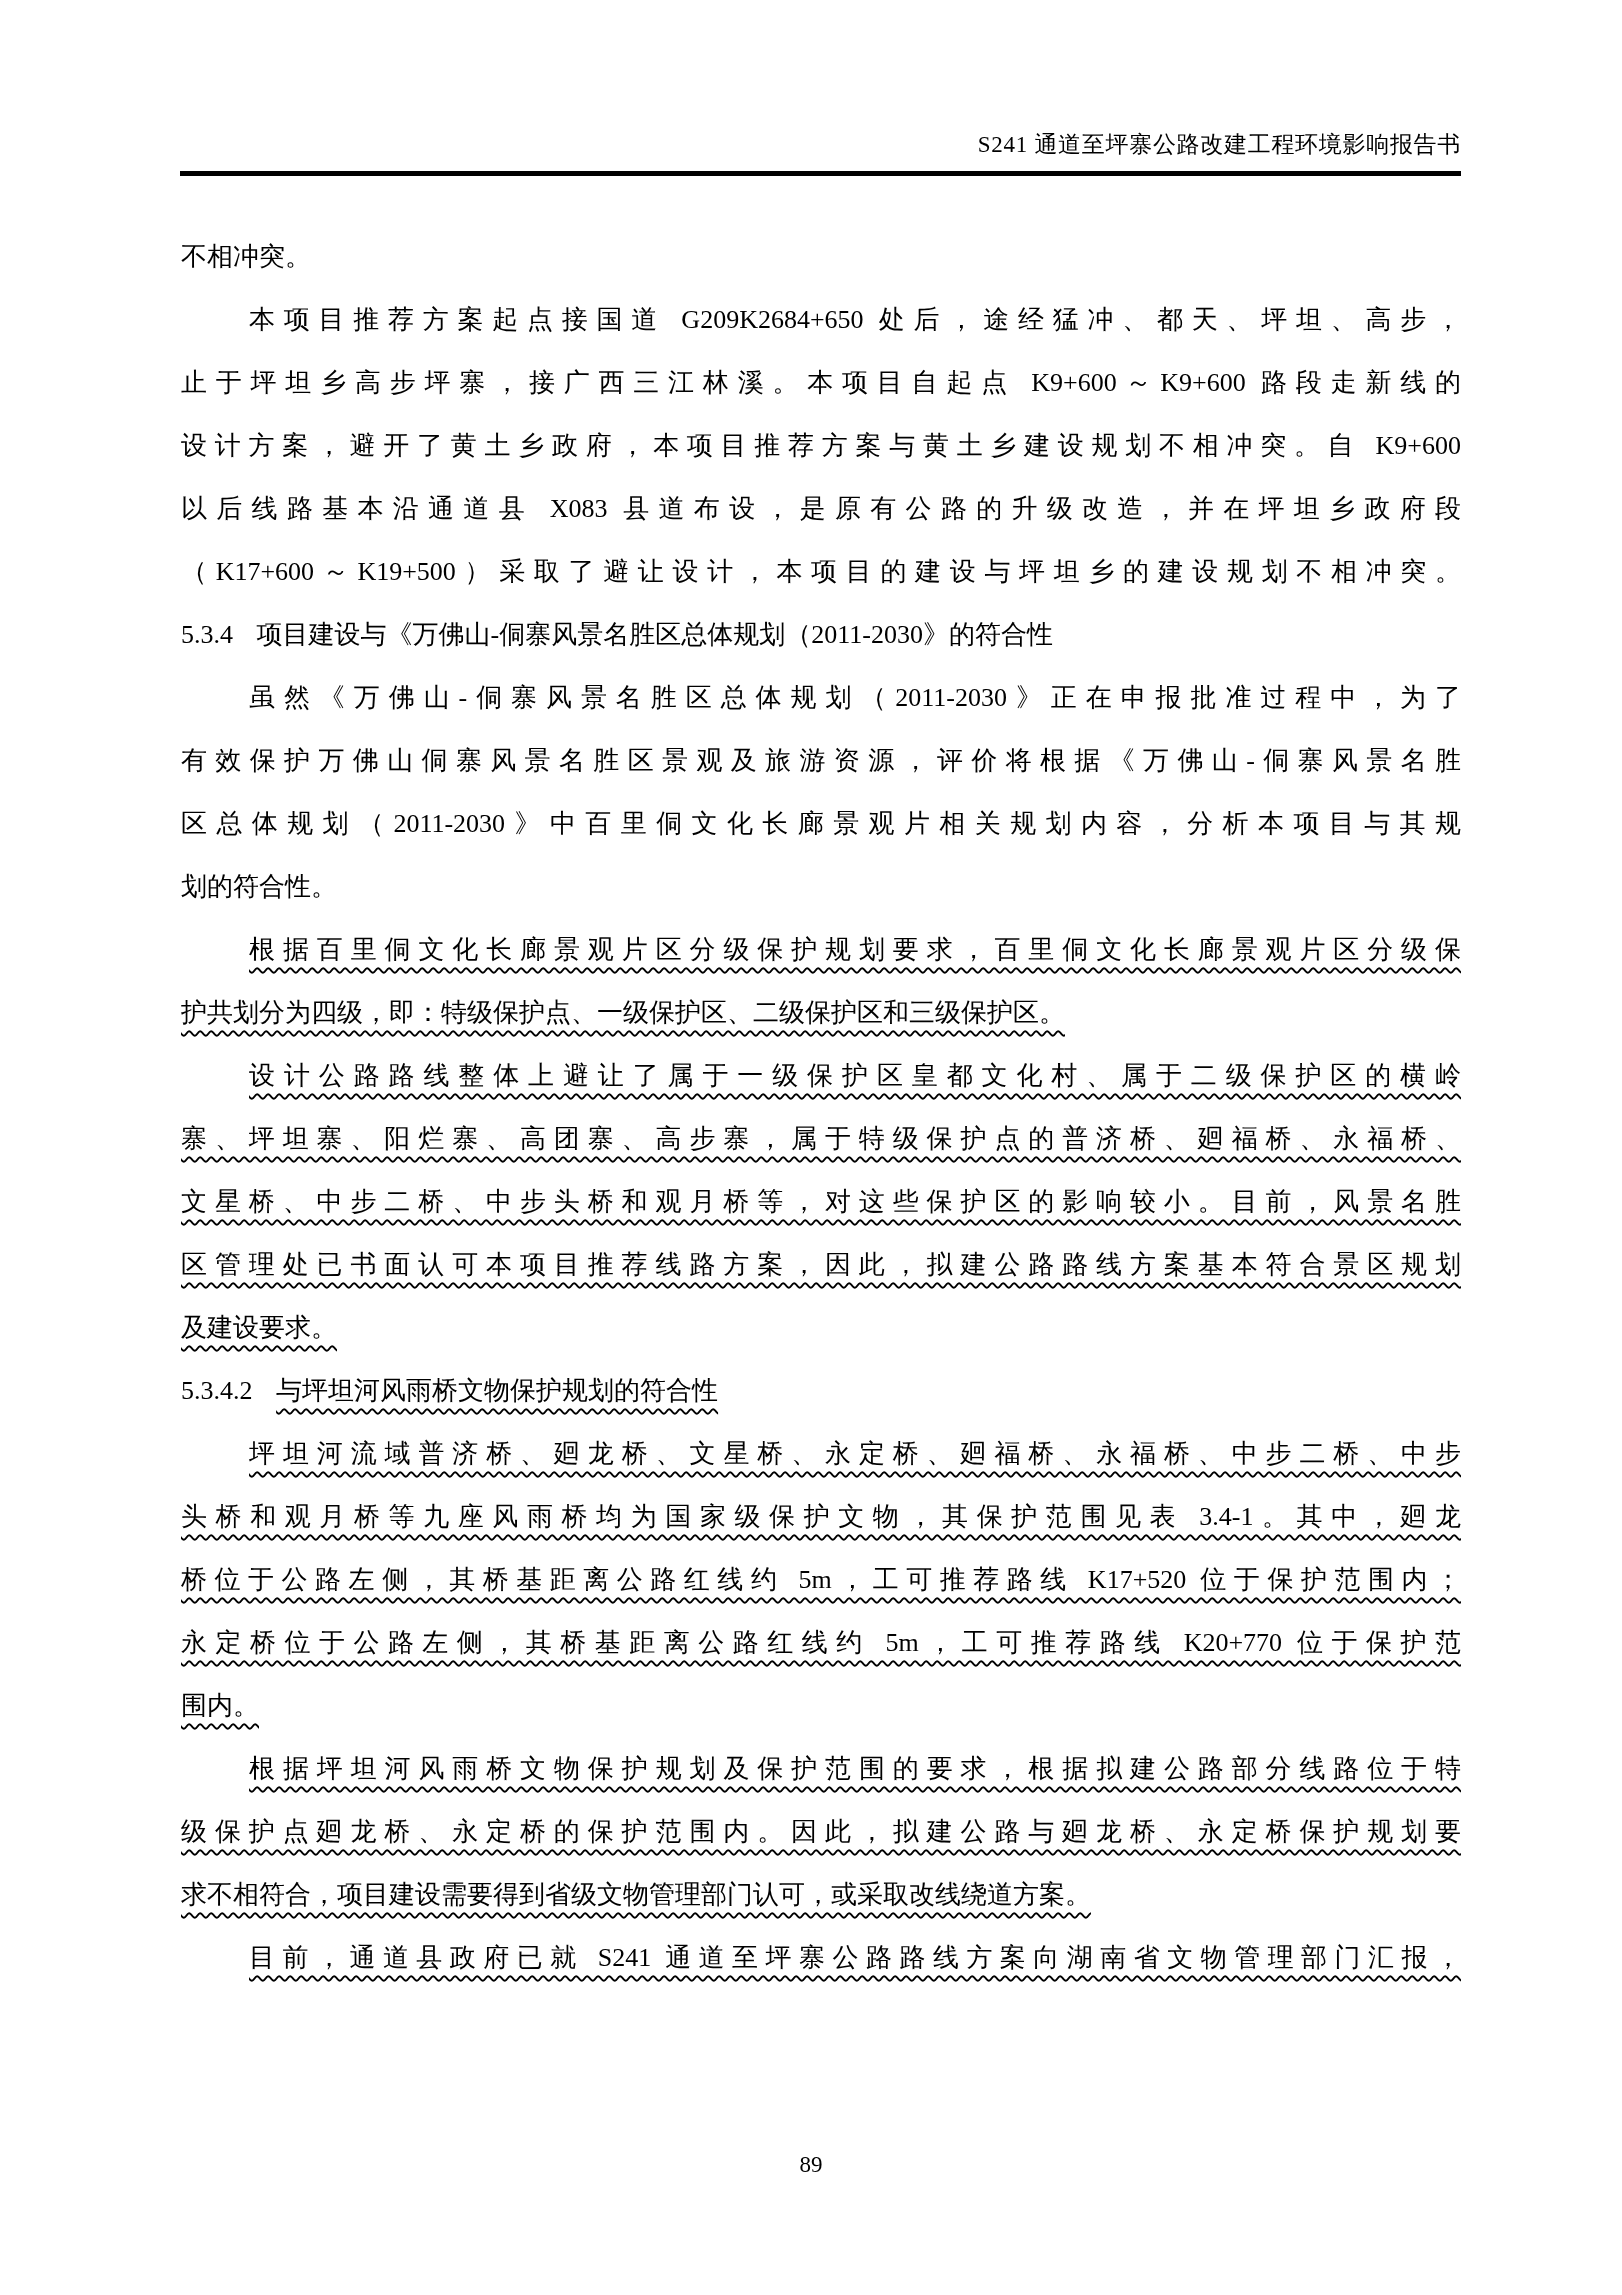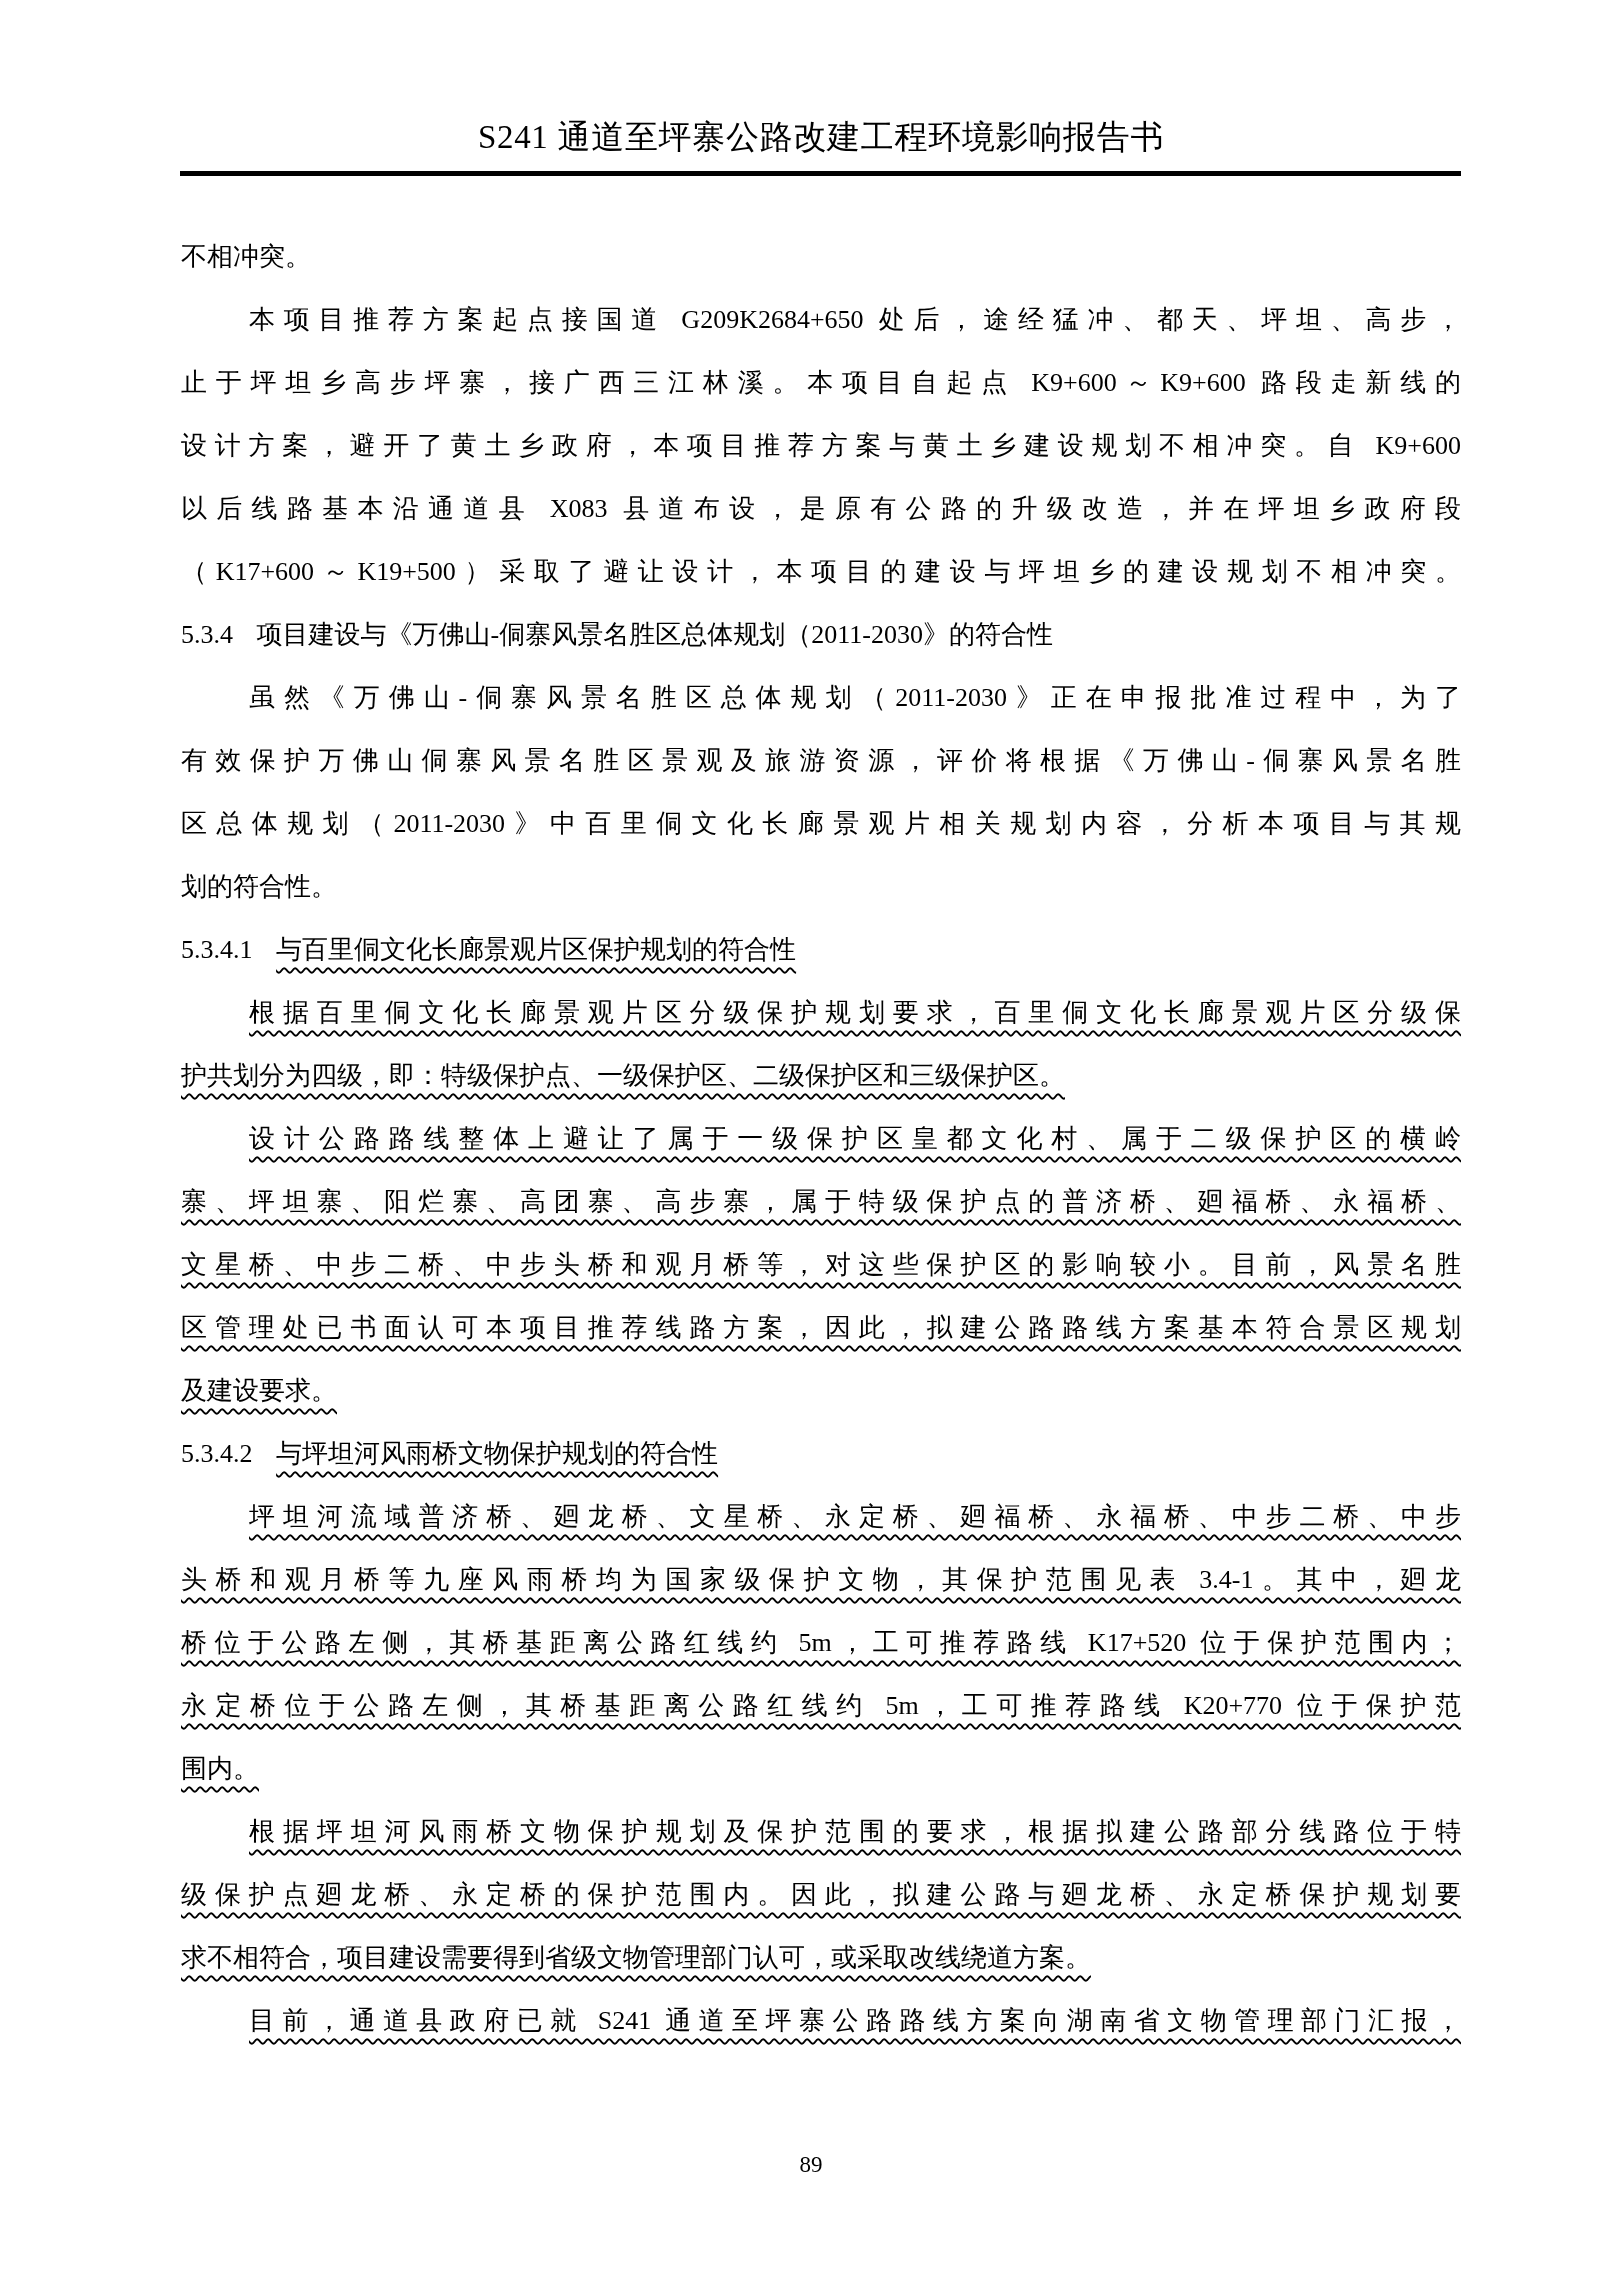--- a/index.html
+++ b/index.html
@@ -6,23 +6,23 @@
   .page {
     position:relative;
     width:1622px; height:2295px;
     background:#ffffff;
     color:#000;
     font-family:"Liberation Serif","DejaVu Serif",serif;
     overflow:hidden;
   }
   .header-title {
     position:absolute;
-    top:121px; left:181px; width:1280px;
-    text-align:center;
-    font-size:33px; line-height:33px;
+    top:128px; left:181px; width:1280px;
+    text-align:right;
+    font-size:23px; line-height:33px;
     letter-spacing:0.7px;
   }
   .header-rule {
     position:absolute;
     left:180px; top:171px;
     width:1281px; height:4.6px;
     background:#000;
   }
   .doc-body {
     position:absolute;
@@ -67,21 +67,20 @@
     <div class="ln fill"><span>以后线路基本沿通道县 X083 县道布设，是原有公路的升级改造，并在坪坦乡政府段</span></div>
     <div class="ln fill"><span>（K17+600～K19+500）采取了避让设计，本项目的建设与坪坦乡的建设规划不相冲突。</span></div>
 
     <div class="ln"><span class="hnum">5.3.4</span><span>项目建设与《万佛山-侗寨风景名胜区总体规划（2011-2030》的符合性</span></div>
 
     <div class="ln fill indent"><span>虽然《万佛山-侗寨风景名胜区总体规划（2011-2030》正在申报批准过程中，为了</span></div>
     <div class="ln fill"><span>有效保护万佛山侗寨风景名胜区景观及旅游资源，评价将根据《万佛山-侗寨风景名胜</span></div>
     <div class="ln fill"><span>区总体规划（2011-2030》中百里侗文化长廊景观片相关规划内容，分析本项目与其规</span></div>
     <div class="ln"><span>划的符合性。</span></div>
 
-    <div class="ln"><span class="hnum">5.3.4.1</span><span class="u">与百里侗文化长廊景观片区保护规划的符合性</span></div>
 
     <div class="ln fill indent"><span class="u">根据百里侗文化长廊景观片区分级保护规划要求，百里侗文化长廊景观片区分级保</span></div>
     <div class="ln"><span class="u">护共划分为四级，即：特级保护点、一级保护区、二级保护区和三级保护区。</span></div>
     <div class="ln fill indent"><span class="u">设计公路路线整体上避让了属于一级保护区皇都文化村、属于二级保护区的横岭</span></div>
     <div class="ln fill"><span class="u">寨、坪坦寨、阳烂寨、高团寨、高步寨，属于特级保护点的普济桥、廻福桥、永福桥、</span></div>
     <div class="ln fill"><span class="u">文星桥、中步二桥、中步头桥和观月桥等，对这些保护区的影响较小。目前，风景名胜</span></div>
     <div class="ln fill"><span class="u">区管理处已书面认可本项目推荐线路方案，因此，拟建公路路线方案基本符合景区规划</span></div>
     <div class="ln"><span class="u">及建设要求。</span></div>
 
     <div class="ln"><span class="hnum">5.3.4.2</span><span class="u">与坪坦河风雨桥文物保护规划的符合性</span></div>

